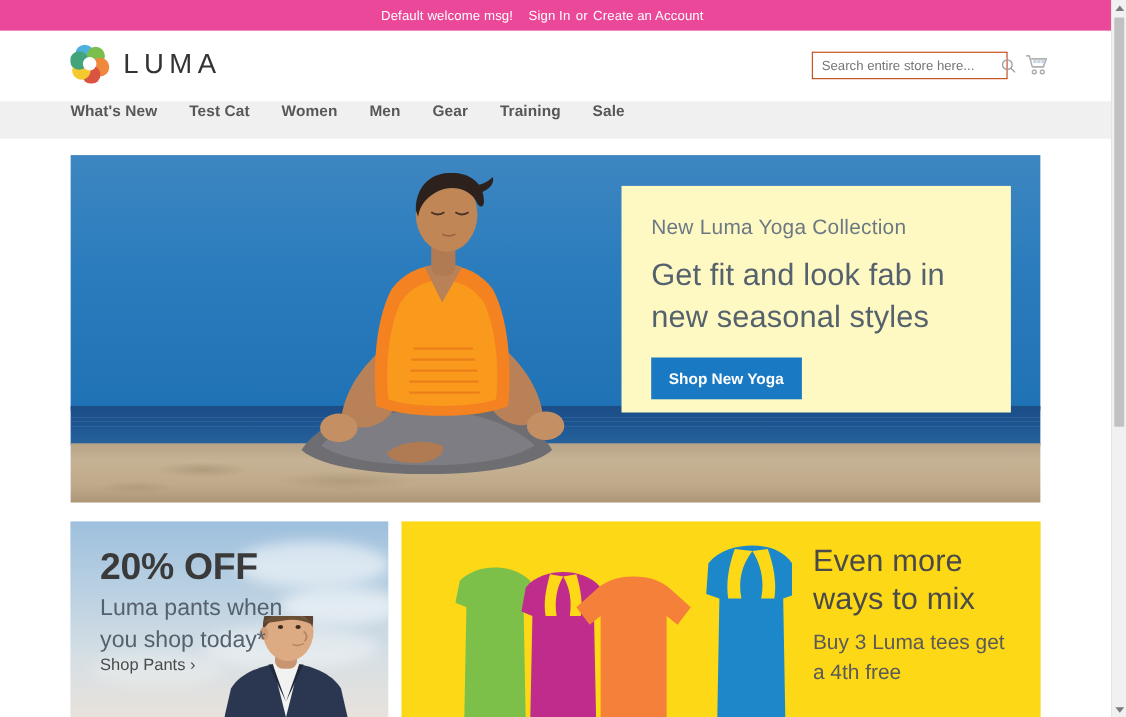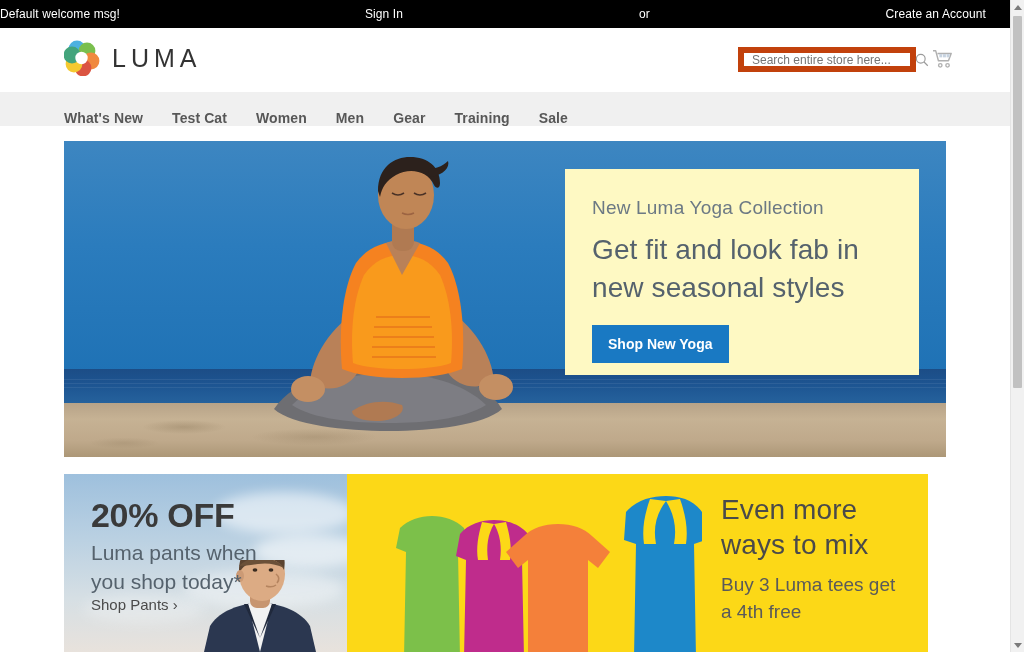--- a/index.html
+++ b/index.html
@@ -19,24 +19,24 @@
     width: 1024px;
     height: 652px;
     overflow: hidden;
   }
   
   .topbar {
     position: absolute;
     left: 0; top: 0;
     width: 1010px;
     height: 28px;
-    background: #000000;
+    background: #ec4899;
     display: flex;
     align-items: center;
-    justify-content: space-between;
+    justify-content: center;
     box-sizing: border-box;
     padding-right: 24px;
   }
   .topbar .welcome {
     color: #ffffff;
     font-size: 12px;
     margin-right: 14px;
     letter-spacing: 0.1px;
   }
   .topbar a {
@@ -74,21 +74,21 @@
     font-size: 25px;
     letter-spacing: 5px;
     color: #333333;
     font-weight: 400;
   }
   .search-wrap {
     position: absolute;
     right: 94px; top: 19px;
     width: 178px;
     height: 25px;
-    border: 6px solid #c2410c;
+    border: 1px solid #c2410c;
     background: #ffffff;
     box-sizing: border-box;
     display: flex;
     align-items: center;
   }
   .search-wrap input {
     border: 0;
     outline: 0;
     flex: 1;
     height: 100%;
@@ -118,21 +118,21 @@
   }
   
   .nav {
     position: absolute;
     left: 0; top: 92px;
     width: 1010px;
     height: 34px;
     background: #f0f0f0;
     box-sizing: border-box;
     display: flex;
-    align-items: flex-end;
+    align-items: flex-start;
     padding-left: 64px;
   }
   .nav-item {
     font-size: 14px;
     font-weight: bold;
     color: #575757;
     margin-right: 29px;
     cursor: pointer;
     letter-spacing: 0.1px;
   }
@@ -261,21 +261,21 @@
     cursor: pointer;
   }
   .man {
     position: absolute;
     left: 140px; bottom: 0;
     width: 150px; height: 92px;
     z-index: 3;
   }
   .promo-right {
     position: absolute;
-    left: 347px; top: 474px;
+    left: 365px; top: 474px;
     width: 581px;
     height: 178px;
     background: #fcd817;
     overflow: hidden;
   }
   .tees {
     position: absolute;
     left: 35px; bottom: -6px;
     width: 320px; height: 168px;
   }

